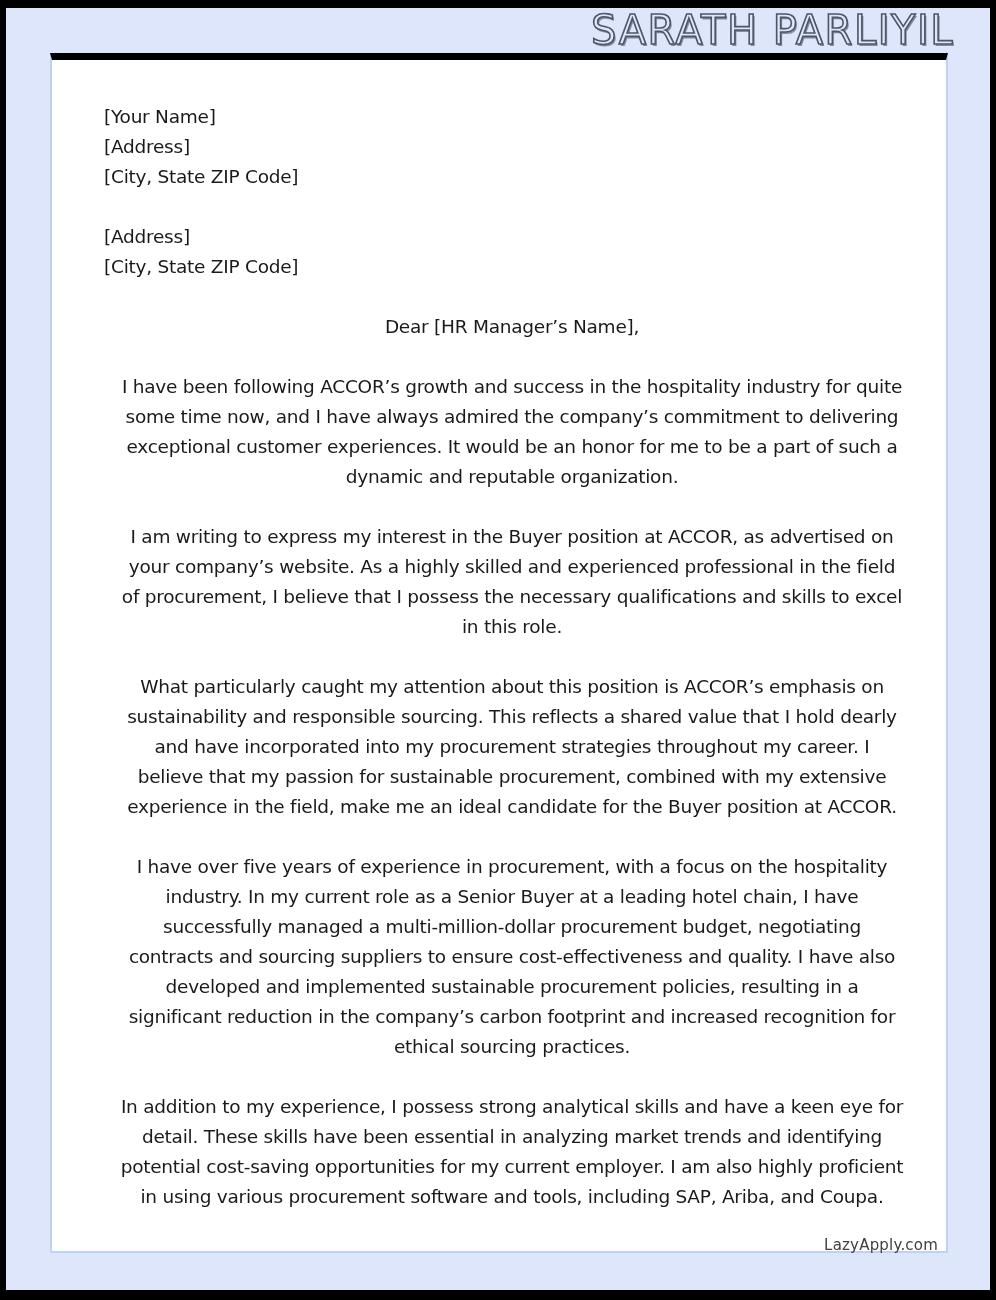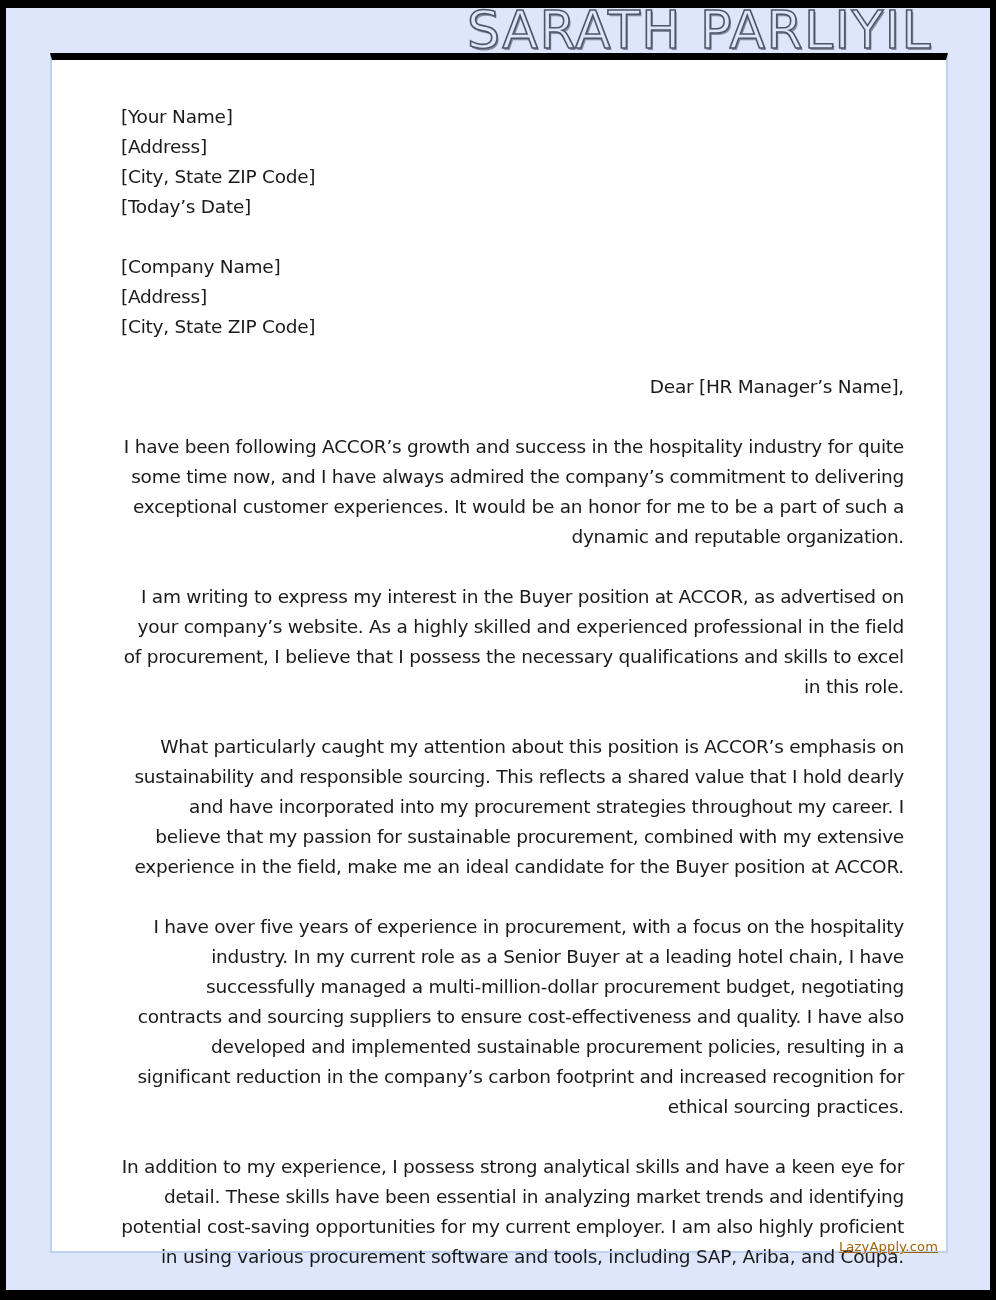--- a/index.html
+++ b/index.html
@@ -34,24 +34,24 @@
 
   
   .header-band {
     position: absolute;
     left: 0; top: 0;
     width: 100%;
     height: 45px;
   }
   .brand-name {
     position: absolute;
-    right: 58px;
+    right: 36px;
     top: -2px;
     font-family: "DejaVu Sans", sans-serif;
-    font-size: 52px;
+    font-size: 40px;
     font-weight: 400;
     letter-spacing: 1.5px;
     line-height: 48px;
     color: #dde6fa;
     -webkit-text-stroke: 1.6px #4d5766;
     text-shadow: 1.5px 1.5px 0 rgba(60,70,85,0.55);
     white-space: nowrap;
   }
 
   
@@ -83,63 +83,59 @@
   }
   .letter-body .block {
     margin: 0 0 30px 0;
   }
   .letter-body .block:last-child {
     margin-bottom: 0;
   }
   .letter-body .line {
     display: block;
     white-space: nowrap;
-    margin-left: 17px;
   }
   .letter-body p.para {
     margin: 0 0 30px 16px;
-    text-align: right;
+    text-align: center;
   }
 
   
   .watermark {
     position: absolute;
     right: 52px;
     bottom: 36px;
     font-family: "DejaVu Sans", sans-serif;
-    font-size: 13px;
-    color: #a16207;
+    font-size: 15px;
+    color: #404040;
     letter-spacing: 0.2px;
     white-space: nowrap;
-    text-decoration: underline;
   }
 </style>
 </head>
 <body>
 
 <div class="page-frame">
   <div class="page-bg">
 
     <div class="header-band">
       <div class="brand-name">SARATH PARLIYIL</div>
     </div>
 
     <div class="letter-card"></div>
 
     <div class="letter-body">
 
       <div class="block">
         <span class="line">[Your Name]</span>
         <span class="line">[Address]</span>
         <span class="line">[City, State ZIP Code]</span>
-        <span class="line">[Today’s Date]</span>
       </div>
 
       <div class="block">
-        <span class="line">[Company Name]</span>
         <span class="line">[Address]</span>
         <span class="line">[City, State ZIP Code]</span>
       </div>
 
       <p class="para">Dear [HR Manager’s Name],</p>
 
       <p class="para">I have been following ACCOR’s growth and success in the hospitality industry for quite some time now, and I have always admired the company’s commitment to delivering exceptional customer experiences. It would be an honor for me to be a part of such a dynamic and reputable organization.</p>
       <p class="para">I am writing to express my interest in the Buyer position at ACCOR, as advertised on your company’s website. As a highly skilled and experienced professional in the field of procurement, I believe that I possess the necessary qualifications and skills to excel in this role.</p>
       <p class="para">What particularly caught my attention about this position is ACCOR’s emphasis on sustainability and responsible sourcing. This reflects a shared value that I hold dearly and have incorporated into my procurement strategies throughout my career. I believe that my passion for sustainable procurement, combined with my extensive experience in the field, make me an ideal candidate for the Buyer position at ACCOR.</p>
       <p class="para">I have over five years of experience in procurement, with a focus on the hospitality industry. In my current role as a Senior Buyer at a leading hotel chain, I have successfully managed a multi-million-dollar procurement budget, negotiating contracts and sourcing suppliers to ensure cost-effectiveness and quality. I have also developed and implemented sustainable procurement policies, resulting in a significant reduction in the company’s carbon footprint and increased recognition for ethical sourcing practices.</p>

